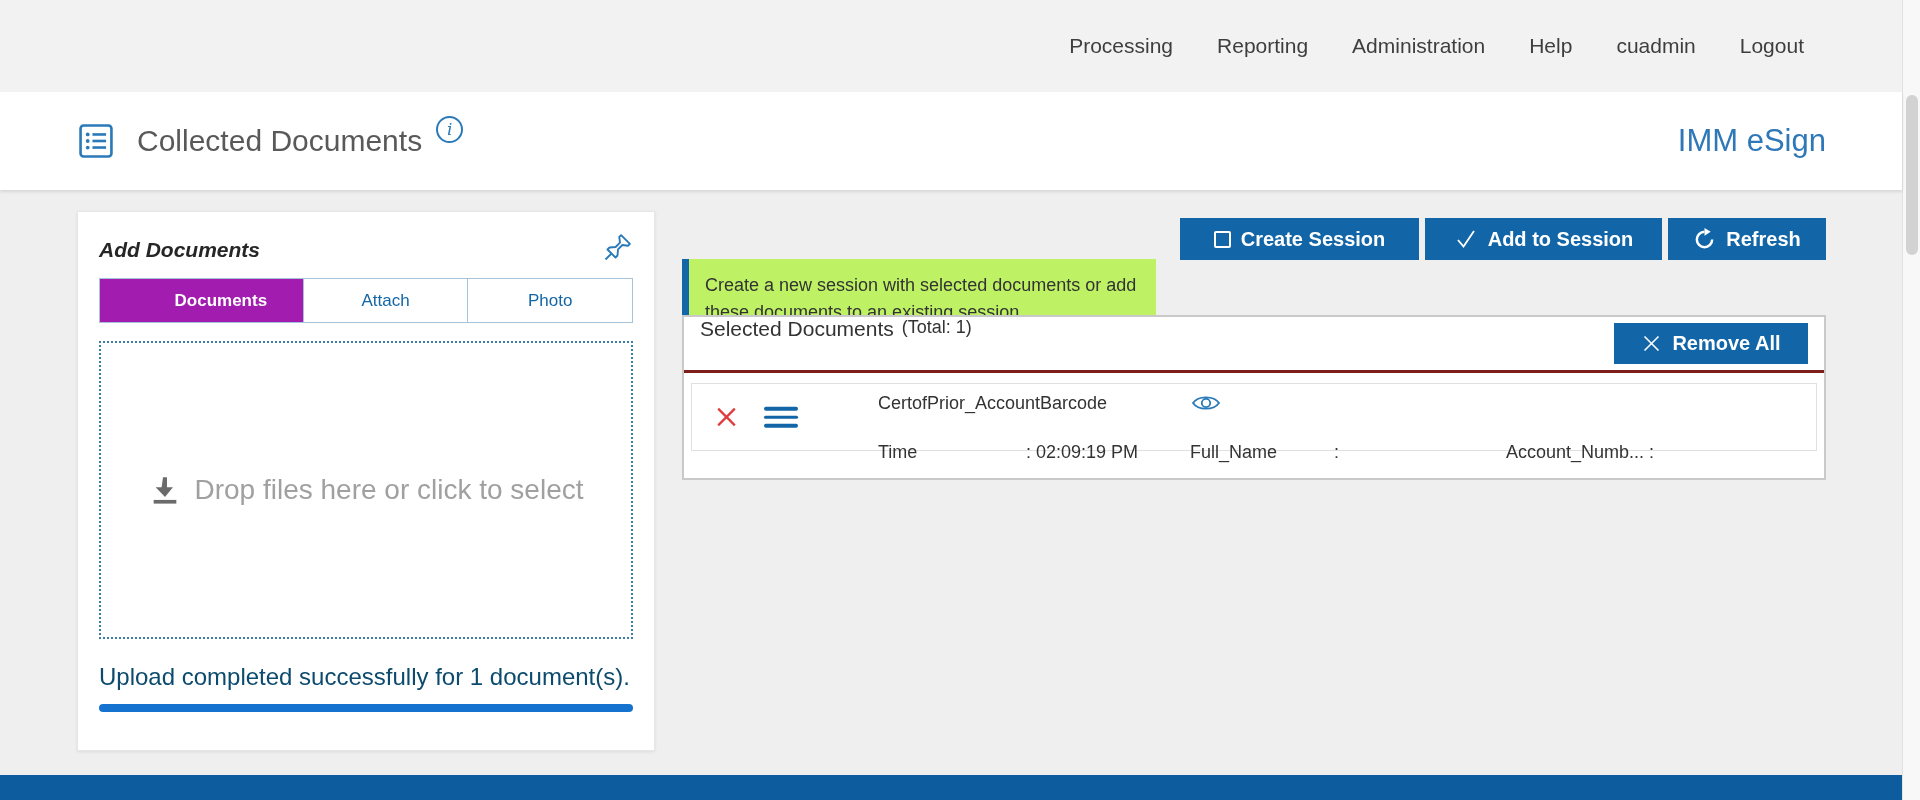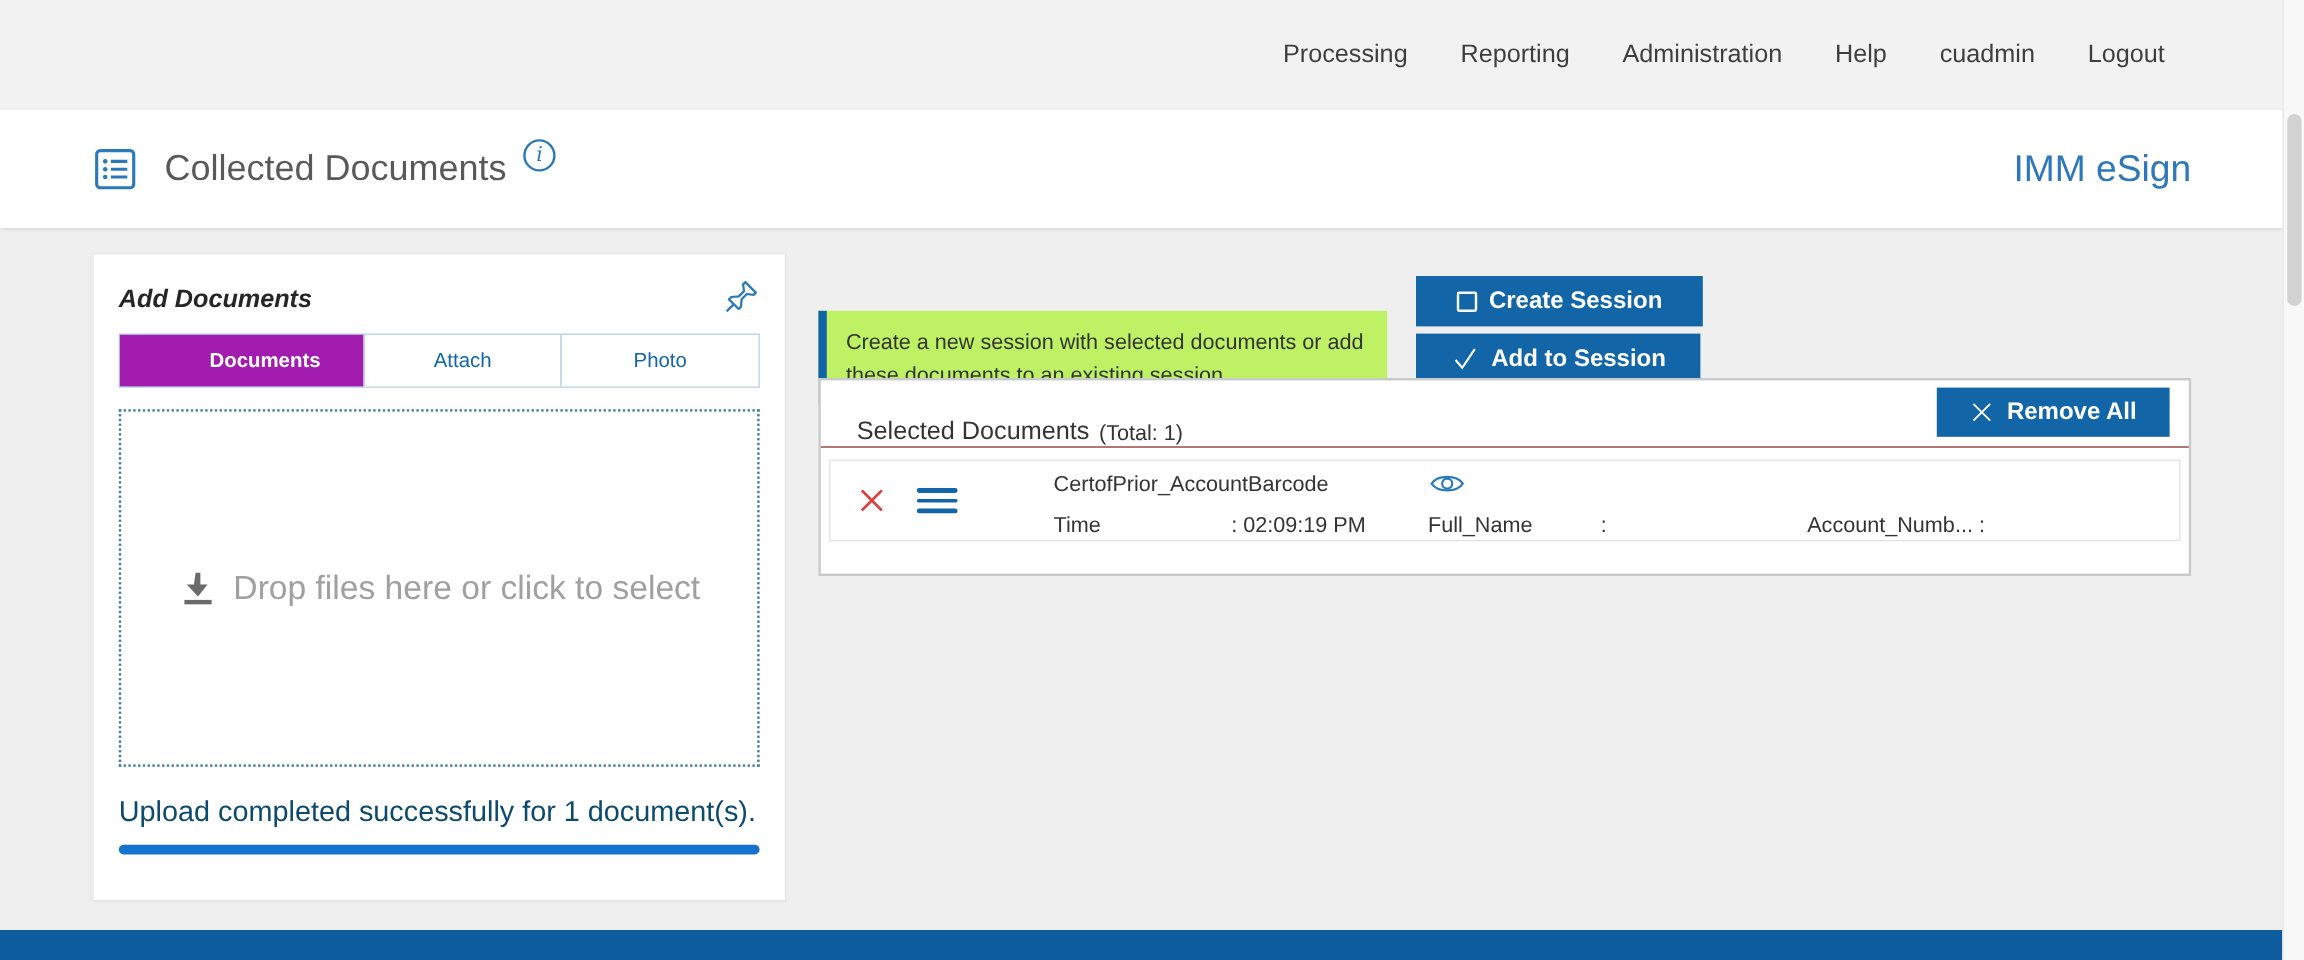--- a/index.html
+++ b/index.html
@@ -41,46 +41,46 @@
   .dropzone-text { font-size:28px; color:#a0a0a0; }
   .status { margin-top:24px; font-size:24px; color:#0c4a6e; }
   .progress { margin-top:13px; height:8px; width:100%; border-radius:4px; background:#1573cf; }
 
   
   .info-box { position:absolute; left:682px; top:21px; width:474px; height:78px; background:#bef264;
               border-left:7px solid #1266a7; padding:13px 16px;margin-top:48px; }
   .info-box p { font-size:18px; color:#333333; line-height:1.5; }
 
   
-  .actions { position:absolute; left:1180px; top:40px; display:flex; gap:6px;flex-direction:column; }
+  .actions { position:absolute; left:1180px; top:28px; display:flex; gap:6px; }
   .btn { display:flex; align-items:center; justify-content:center; gap:10px; height:42px; border:none;
          background:#1266a7; color:#ffffff; font-family:"Liberation Sans", sans-serif; font-size:20px;
          font-weight:700; cursor:pointer; }
   .btn-create { width:239px; } .btn-add { width:237px; } .btn-refresh { width:158px; }
   .square-icon { width:17px; height:17px; border:2.4px solid #ffffff; border-radius:2px; display:inline-block; }
   .icon-svg { display:inline-flex; }
 
   
   .selected-panel { position:absolute; left:682px; top:125px; width:1144px; height:165px; background:#ffffff;
                     border:2px solid #c9c9c9; }
-  .panel-head { position:relative; height:56px; display:flex; align-items:flex-end; padding:0 30px;
-                border-bottom:1px solid #7f1d1d; }
+  .panel-head { position:relative; height:56px; display:flex; align-items:flex-start; padding:0 16px;
+                border-bottom:3px solid #7f1d1d; }
   .panel-title { font-size:21px; color:#333333; }
   .panel-total { font-size:18px; color:#333333; margin-left:8px; }
   .remove-all { position:absolute; right:16px; top:6px; width:194px; height:41px; font-size:20px; }
   .doc-row { position:absolute; left:7px; right:7px; top:66px; height:68px; border:1px solid #e0e0e0; background:#ffffff; }
   .row-delete { position:absolute; left:22px; top:50%; transform:translateY(-50%); display:inline-flex; cursor:pointer; }
   .row-handle { position:absolute; left:72px; top:50%; transform:translateY(-50%); width:34px; display:flex;
                 flex-direction:column; gap:5px; cursor:grab; }
   .row-handle i { display:block; height:3.5px; border-radius:2px; background:#1266a7; }
   .row-content { position:absolute; left:186px; top:8px; right:24px; }
   .row-line1 { display:flex; align-items:center; font-size:18px; color:#333333; }
   .doc-name { white-space:nowrap; }
   .eye-icon { display:inline-flex; margin-left:84px; cursor:pointer; }
-  .row-line2 { display:flex; margin-top:13px; font-size:18px; color:#333333; }
+  .row-line2 { display:flex; margin-top:28px; font-size:18px; color:#333333; }
   .w148 { width:148px; } .w164 { width:164px; } .w144 { width:144px; } .w172 { width:172px; }
 
   
   .footer { position:absolute; left:0; top:775px; width:1902px; height:25px; background:#0d5c9e; }
   .scrollbar { position:absolute; left:1902px; top:0; width:18px; height:800px; background:#f8f8f8;
                border-left:1px solid #e2e2e2; }
   .scroll-thumb { position:absolute; left:3px; top:95px; width:12px; height:160px; border-radius:6px; background:#d2d2d2; cursor:pointer; }
 </style>
 </head>
 <body>

